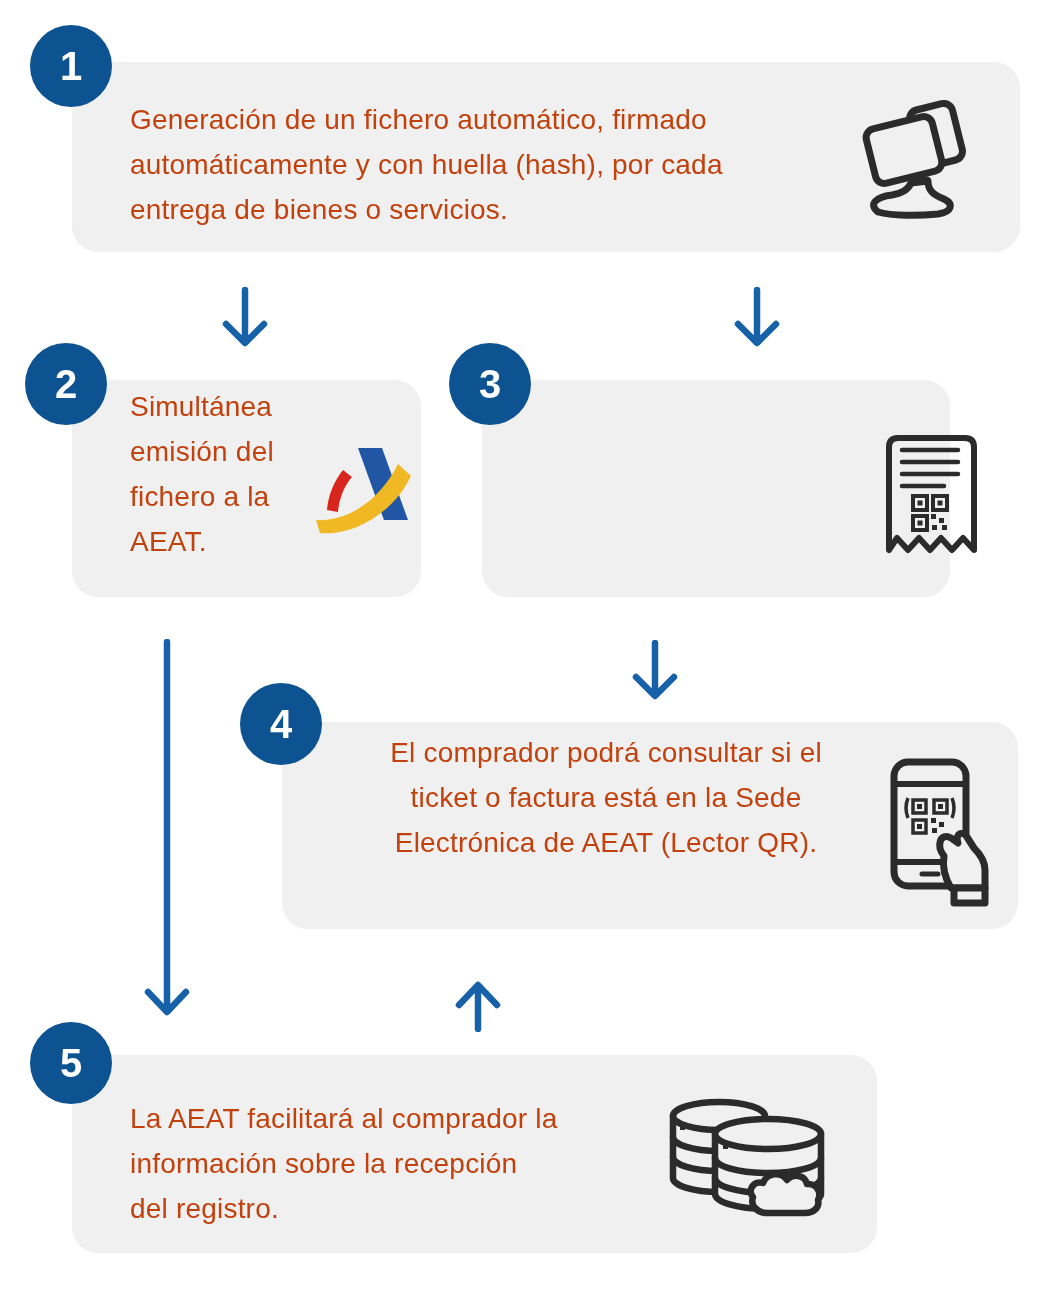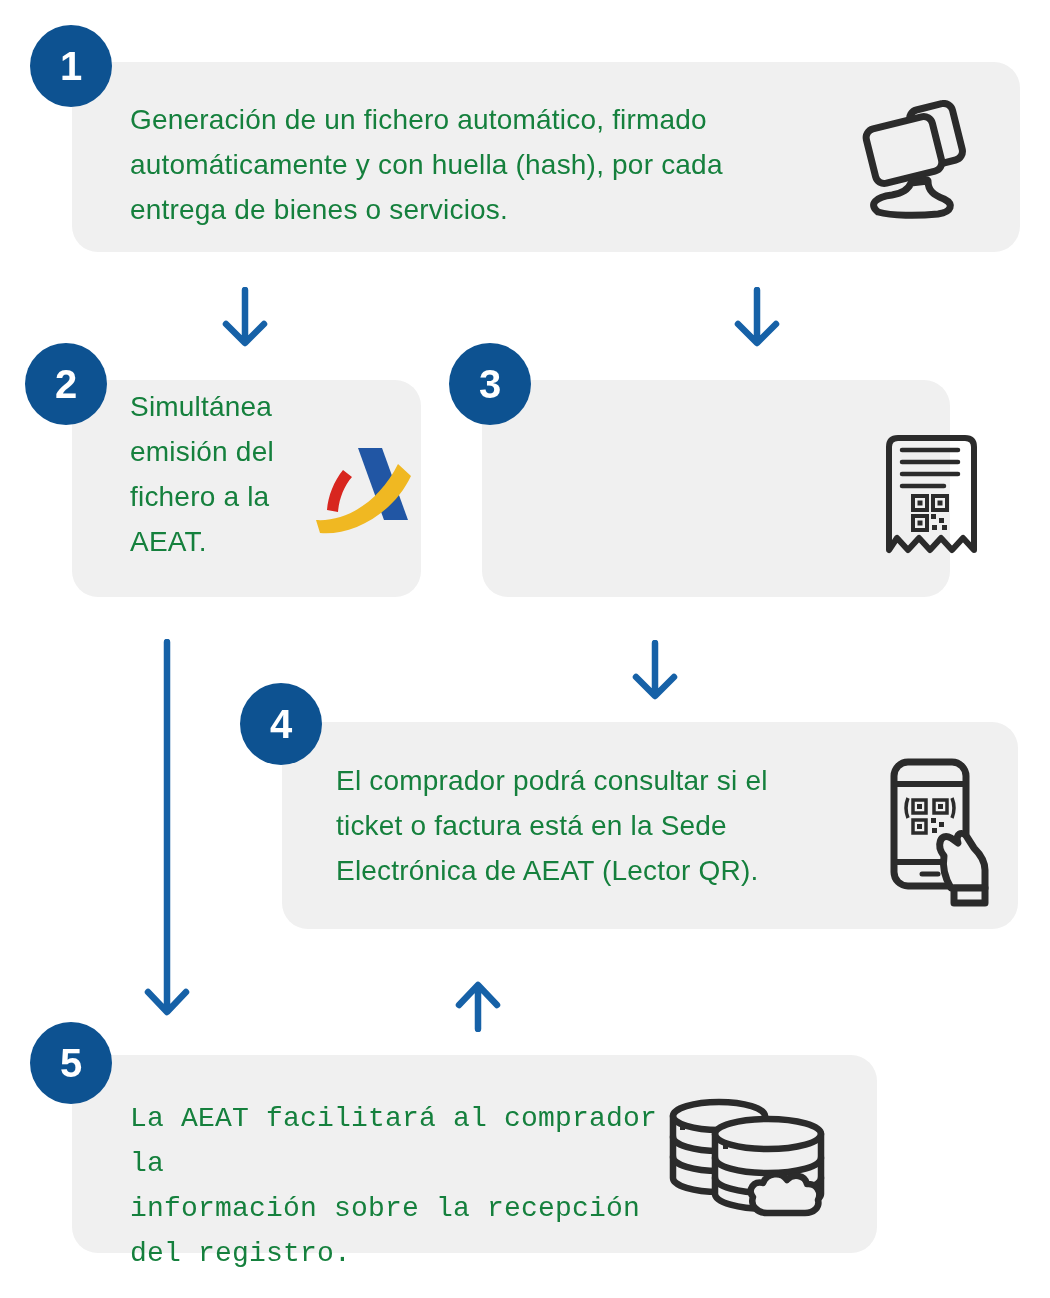--- a/index.html
+++ b/index.html
@@ -2,21 +2,21 @@
 <html><head>
 <meta charset="utf-8">
 <style>
   html,body{margin:0;padding:0;background:#ffffff;}
   .stage{position:relative;width:1050px;height:1298px;background:#ffffff;overflow:hidden;
          font-family:"Liberation Sans",sans-serif;}
   .box{position:absolute;background:#F0F0F0;border-radius:26px;}
   .badge{position:absolute;width:82px;height:82px;border-radius:50%;background:#0D5291;
          color:#ffffff;font-size:40px;font-weight:700;display:flex;align-items:center;
          justify-content:center;line-height:1;}
-  .txt{position:absolute;color:#15803d;font-size:28px;line-height:45px;
+  .txt{position:absolute;color:#c2410c;font-size:28px;line-height:45px;
        white-space:pre-line;letter-spacing:0.2px;}
   .arrow{position:absolute;}
   .icon{position:absolute;}
 </style>
 </head>
 <body>
 
 <div class="stage">
 
   <div class="box" style="left:72px;top:62px;width:948px;height:190px;"></div>
@@ -84,21 +84,21 @@
 
   <svg class="arrow" style="left:142px;top:639px;" width="50" height="378" viewBox="0 0 50 378">
     <path d="M25,3 L25,371 M6,353 L25,373 L44,353" fill="none" stroke="#1661A7" stroke-width="6.5" stroke-linecap="round" stroke-linejoin="round"></path>
   </svg>
 
   <svg class="arrow" style="left:453px;top:980px;" width="50" height="52" viewBox="0 0 50 52">
     <path d="M25,49 L25,8 M6,25 L25,5 L44,25" fill="none" stroke="#1661A7" stroke-width="6.5" stroke-linecap="round" stroke-linejoin="round"></path>
   </svg>
 
   <div class="box" style="left:282px;top:722px;width:736px;height:207px;"></div>
-  <div class="txt" style="left:336px;top:758px;width:540px;">El comprador podrá consultar si el
+  <div class="txt" style="left:336px;top:730px;width:540px;text-align:center;">El comprador podrá consultar si el
 ticket o factura está en la Sede
 Electrónica de AEAT (Lector QR).</div>
   <svg class="icon" style="left:888px;top:756px;" width="108" height="152" viewBox="0 0 108 152">
     <g fill="none" stroke="#2B2B2B" stroke-width="7" stroke-linejoin="round">
       <rect x="6" y="6" width="72" height="124" rx="14" fill="#F0F0F0"></rect>
     </g>
     <g stroke="#2B2B2B" stroke-width="6" stroke-linecap="round">
       <line x1="8" y1="28" x2="76" y2="28"></line>
       <line x1="8" y1="106" x2="76" y2="106"></line>
     </g>
@@ -119,21 +119,21 @@
       <rect x="44" y="72" width="5" height="5"></rect>
     </g>
     <g fill="#F0F0F0" stroke="#2B2B2B" stroke-width="7" stroke-linejoin="round">
       <path d="M56,100 C48,90 52,76 63,82 L70,87 C67,78 74,74 79,81 L86,92 C93,99 97,106 97,114 L97,132 L63,132 C57,122 54,112 56,100 Z"></path>
       <rect x="66" y="132" width="31" height="15"></rect>
     </g>
   </svg>
   <div class="badge" style="left:240px;top:683px;">4</div>
 
   <div class="box" style="left:72px;top:1055px;width:805px;height:198px;"></div>
-  <div class="txt" style="left:130px;top:1096px;width:540px;font-family:Liberation Mono, monospace;">La AEAT facilitará al comprador la
+  <div class="txt" style="left:130px;top:1096px;width:540px;">La AEAT facilitará al comprador la
 información sobre la recepción
 del registro.</div>
   <svg class="icon" style="left:664px;top:1094px;" width="180" height="126" viewBox="0 0 180 126">
     <g fill="#F0F0F0" stroke="#2B2B2B" stroke-width="6.5" stroke-linejoin="round" stroke-linecap="round">
       <path d="M9,22 A46,14 0 0 1 101,22 L101,84 A46,14 0 0 1 9,84 Z"></path>
       <path d="M9,22 A46,14 0 0 0 101,22" fill="none"></path>
       <path d="M9,43 A46,14 0 0 0 101,43" fill="none"></path>
       <path d="M9,63 A46,14 0 0 0 101,63" fill="none"></path>
     </g>
     <rect x="16" y="31" width="5" height="5" fill="#2B2B2B"></rect>

